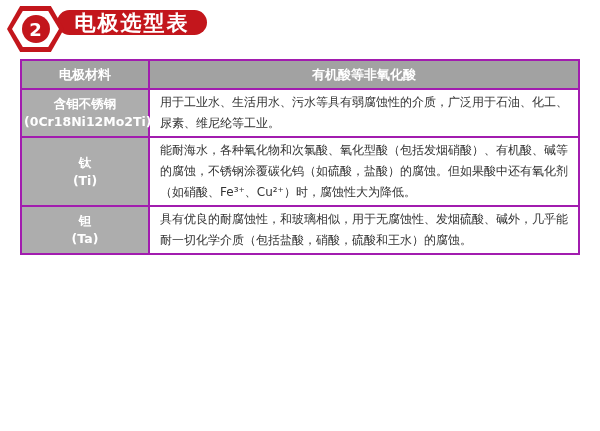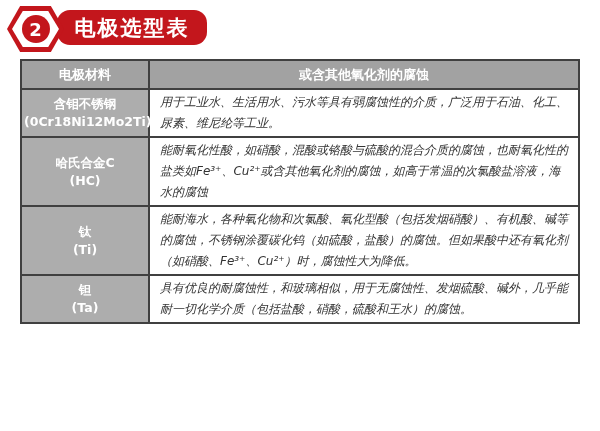--- a/index.html
+++ b/index.html
@@ -4,21 +4,21 @@
 <style>
   * { margin: 0; padding: 0; box-sizing: border-box; }
   html, body { background: #ffffff; }
   body {
     width: 600px; height: 431px; overflow: hidden; position: relative;
     font-family: "DejaVu Sans", sans-serif;
   }
   
   .hdr { position: absolute; left: 0; top: 0; width: 600px; height: 60px; }
   .pill {
-    position: absolute; left: 57px; top: 10px; width: 150px; height: 35px;
+    position: absolute; left: 57px; top: 10px; width: 150px; height: 25px;
     background: #c3161c; border-radius: 13px; z-index: 1;
     display: flex; align-items: center; justify-content: center;
     color: #ffffff; font-size: 21px; font-weight: bold; letter-spacing: 2px;
   }
   .hex-outer {
     position: absolute; left: 7px; top: 6px; width: 57px; height: 46px; z-index: 2;
     background: #c3161c;
     clip-path: polygon(0 50%, 23% 0, 77% 0, 100% 50%, 77% 100%, 23% 100%);
     display: flex; align-items: center; justify-content: center;
   }
@@ -32,36 +32,35 @@
     display: flex; align-items: center; justify-content: center;
     color: #ffffff; font-size: 18px; font-weight: bold;
   }
   
   table.sel {
     position: absolute; left: 20px; top: 59px;
     width: 558px; table-layout: fixed; border-collapse: collapse;
   }
   table.sel col.c1 { width: 128px; }
   table.sel col.c2 { width: 430px; }
-  table.sel th, table.sel td { border: 2px solid #404040; }
+  table.sel th, table.sel td { border: 2px solid #a21caf; }
   table.sel thead th {
     height: 29px; background: #a2a2a2; color: #ffffff;
     font-size: 13px; font-weight: bold; text-align: center; vertical-align: middle;
   }
   td.mat {
     background: #adadad; color: #ffffff; text-align: center; vertical-align: middle;
     font-size: 12.5px; font-weight: bold; line-height: 18px; padding: 3px 2px;
   }
   td.mat .code:empty { display: none; }
   td.mat .name, td.mat .code { display: block; }
   td.desc {
     background: #ffffff; color: #333333; vertical-align: middle;
     font-size: 12px; line-height: 21px; padding: 2px 8px 2px 10px;
     text-align: left;
-    font-style: italic;
   }
 </style>
 </head>
 <body>
 
 <div class="hdr">
   <div class="pill">电极选型表</div>
   <div class="hex-outer">
     <div class="hex-white">
       <div class="badge-circle">2</div>
@@ -70,37 +69,30 @@
 </div>
 
 <table class="sel">
   <colgroup>
       <col class="c1">
       <col class="c2">
     </colgroup>
   <thead>
     <tr>
       <th>电极材料</th>
-      <th>或含其他氧化剂的腐蚀</th>
+      <th>有机酸等非氧化酸</th>
     </tr>
   </thead>
   <tbody>
       <tr>
         <td class="mat">
           <span class="name">含钼不锈钢</span>
           <span class="code">(0Cr18Ni12Mo2Ti)</span>
         </td>
         <td class="desc">用于工业水、生活用水、污水等具有弱腐蚀性的介质，广泛用于石油、化工、尿素、维尼纶等工业。</td>
-      </tr>
-      <tr>
-        <td class="mat">
-          <span class="name">哈氏合金C</span>
-          <span class="code">(HC)</span>
-        </td>
-        <td class="desc">能耐氧化性酸，如硝酸，混酸或铬酸与硫酸的混合介质的腐蚀，也耐氧化性的盐类如Fe³⁺、Cu²⁺或含其他氧化剂的腐蚀，如高于常温的次氯酸盐溶液，海水的腐蚀</td>
       </tr>
       <tr>
         <td class="mat">
           <span class="name">钛</span>
           <span class="code">(Ti)</span>
         </td>
         <td class="desc">能耐海水，各种氧化物和次氯酸、氧化型酸（包括发烟硝酸）、有机酸、碱等的腐蚀，不锈钢涂覆碳化钨（如硫酸，盐酸）的腐蚀。但如果酸中还有氧化剂（如硝酸、Fe³⁺、Cu²⁺）时，腐蚀性大为降低。</td>
       </tr>
       <tr>
         <td class="mat">

